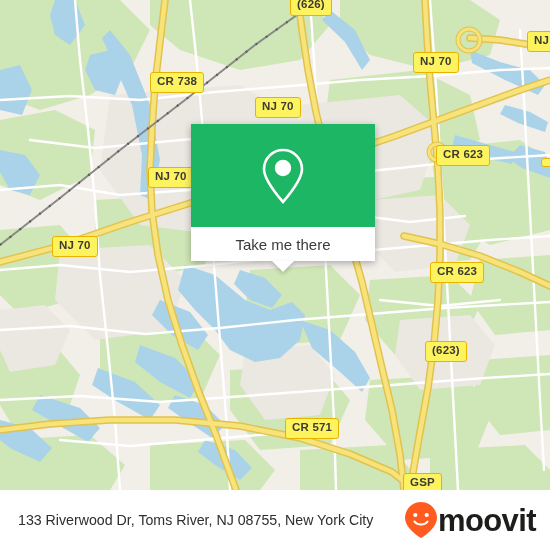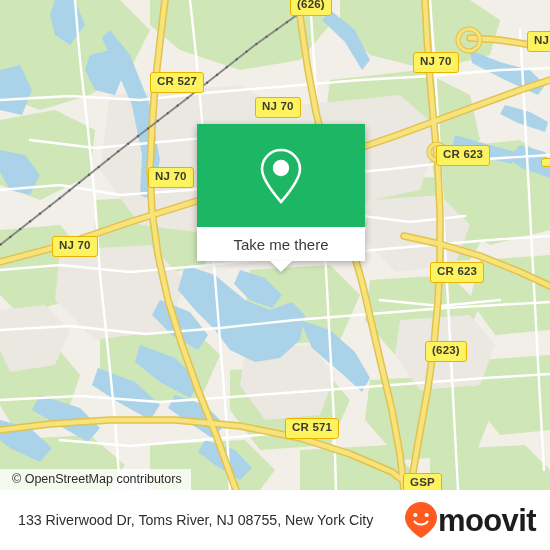--- a/index.html
+++ b/index.html
@@ -51,23 +51,23 @@
     line-height: 1;
     padding: 3px 6px 4px 6px;
     white-space: nowrap;
     letter-spacing: 0.2px;
     box-sizing: border-box;
   }
 
   
   #popup-card {
     position: absolute;
-    left: 197px;
+    left: 191px;
     top: 124px;
-    width: 168px;
+    width: 184px;
     height: 137px;
     box-shadow: 0 2px 7px rgba(0,0,0,0.30);
     box-sizing: border-box;
   }
   #popup-green {
     width: 100%;
     height: 103px;
     background: #1db664;
     display: flex;
     align-items: center;
@@ -281,21 +281,21 @@
       </g>
 
     </svg>
 
     <div class="shield" style="left:290px; top:-5px;">(626)</div>
 
     <div class="shield" style="left:413px; top:52px;">NJ 70</div>
 
     <div class="shield" style="left:527px; top:31px;">NJ</div>
 
-    <div class="shield" style="left:150px; top:72px;">CR 527</div>
+    <div class="shield" style="left:150px; top:72px;">CR 738</div>
 
     <div class="shield" style="left:255px; top:97px;">NJ 70</div>
 
     <div class="shield" style="left:436px; top:145px;">CR 623</div>
 
     <div class="shield" style="left:148px; top:167px;">NJ 70</div>
 
     <div class="shield" style="left:541px; top:158px; width:14px; padding-left:3px;"></div>
 
     <div class="shield" style="left:52px; top:236px;">NJ 70</div>
@@ -314,21 +314,20 @@
           <path d="M23,3 C12.5,3 4,11.5 4,22 C4,33 17,48 23,55 C29,48 42,33 42,22 C42,11.5 33.5,3 23,3 Z" fill="none" stroke="#ffffff" stroke-width="2.6"></path>
           <circle cx="23" cy="21" r="8.2" fill="#ffffff"></circle>
         </svg>
       </div>
       <div id="popup-white">
         <span id="popup-label">Take me there</span>
       </div>
       <div id="popup-tail"></div>
     </div>
 
-    <div id="attribution">© OpenStreetMap contributors</div>
 
   </div>
 
   <div id="bottom-bar">
     <div id="bottom-address">133 Riverwood Dr, Toms River, NJ 08755, New York City</div>
 
     <div id="brand-logo">
       <svg width="34" height="38" viewBox="0 0 34 38">
         <path d="M17,1 C8.2,1 1,8.2 1,17 C1,26 12,34 17,37 C22,34 33,26 33,17 C33,8.2 25.8,1 17,1 Z" fill="#ff5a1f"></path>
         <circle cx="11.3" cy="14" r="2.1" fill="#ffffff"></circle>

